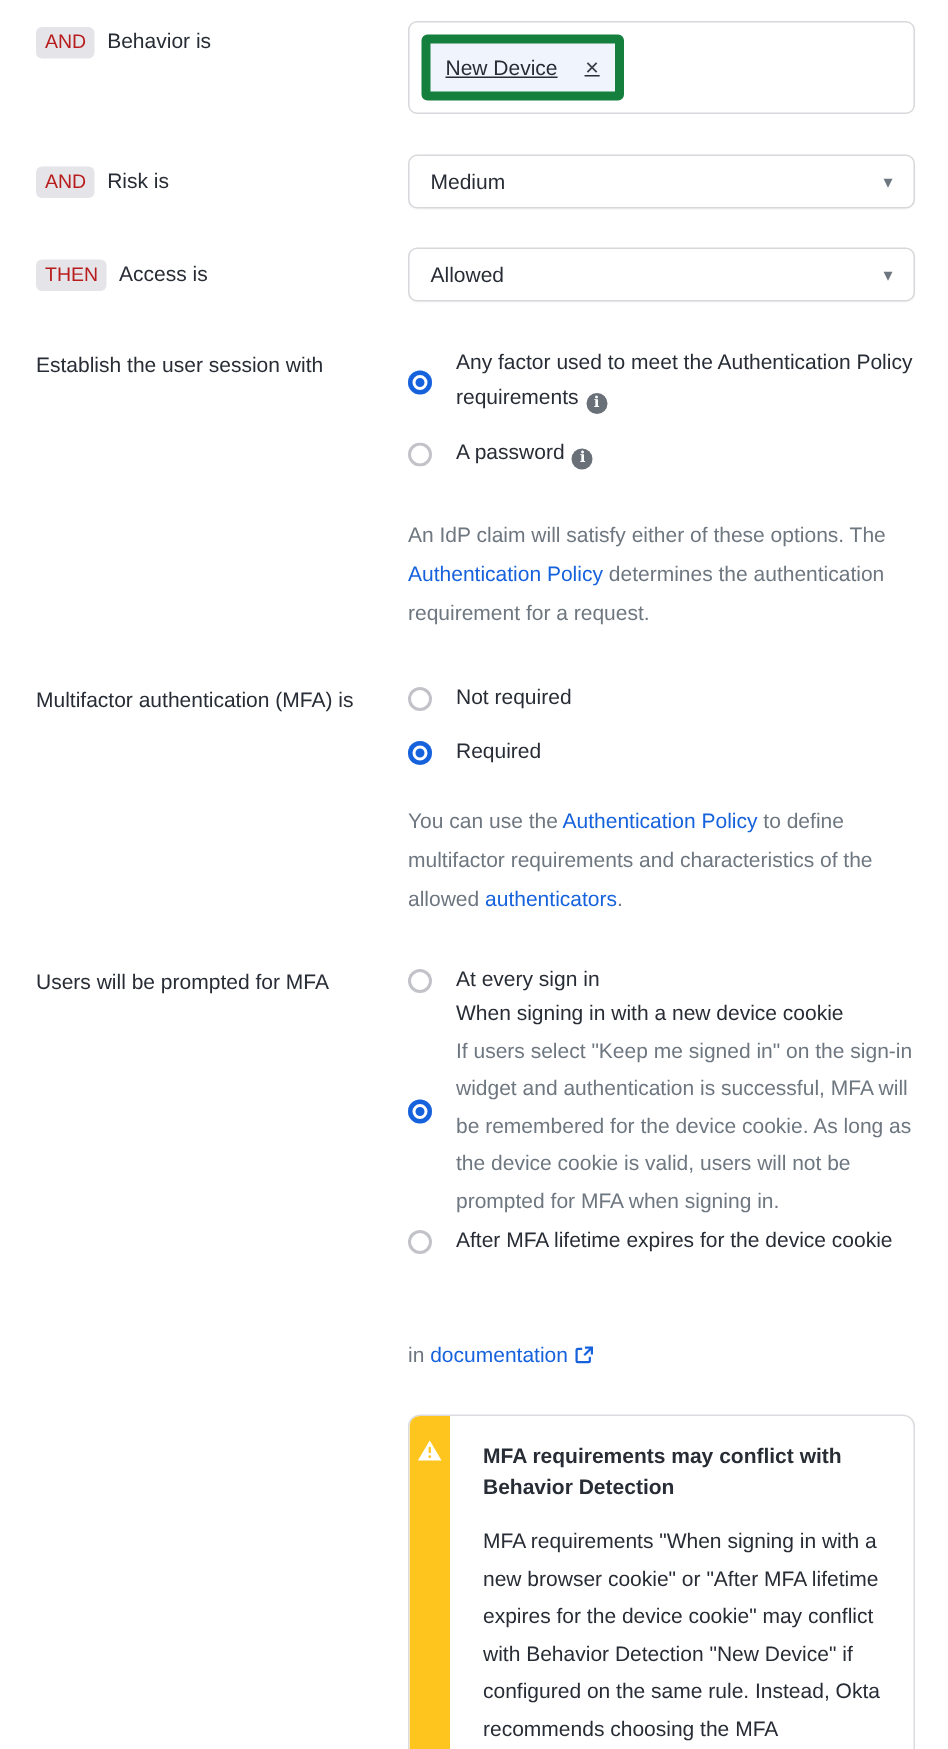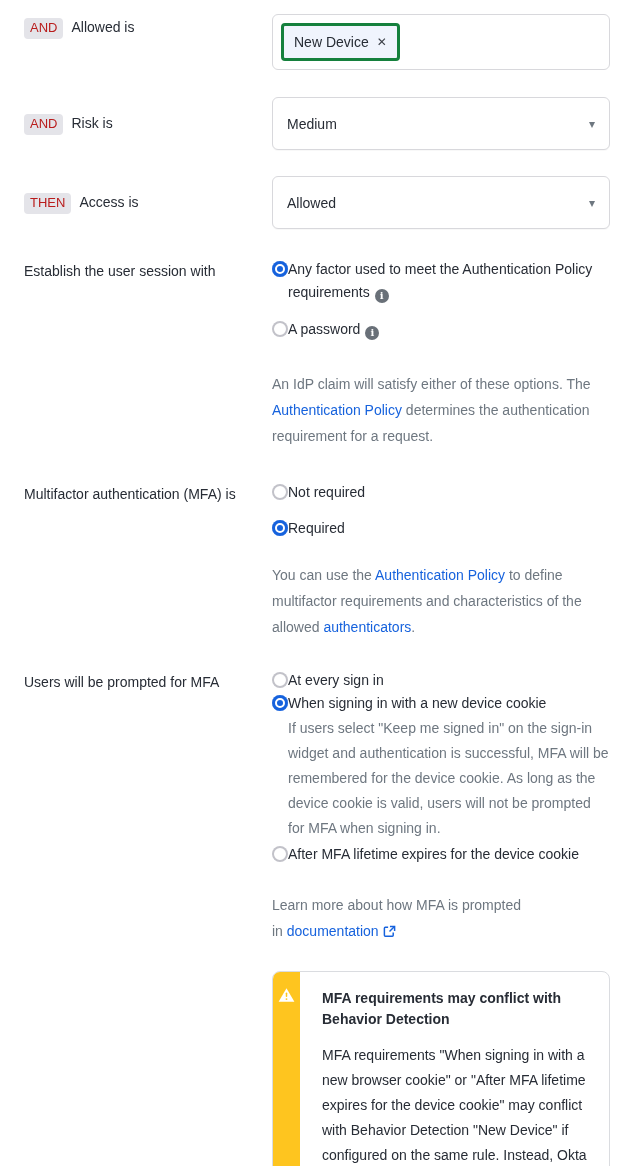--- a/index.html
+++ b/index.html
@@ -22,36 +22,36 @@
     border-radius:4px; padding:2px 6px 3px; font-size:13px;
     margin-right:8px; line-height:16px;
   }
 
   
   .tag-input {
     border:1px solid #d8d8dc; border-radius:6px; background:#fff;
     min-height:52px; padding:8px; display:flex; align-items:flex-start;
   }
   .chip {
-    display:inline-flex; align-items:center; gap:8px;
-    background:#f0f4fd; border:3px solid #15803d; border-radius:4px;
-    padding:7px 10px; line-height:18px; color:#272c35; cursor:default;
+    display:inline-flex; align-items:center; gap:18px;
+    background:#f0f4fd; border:6px solid #15803d; border-radius:4px;
+    padding:7px 10px; line-height:18px; color:#272c35; cursor:default;text-decoration:underline;
   }
   .chip-x { color:#3c4048; font-size:12px; cursor:pointer; line-height:12px; }
 
   
   .select {
-    height:53px; border:1px solid #d8d8dc; border-radius:6px; background:#fff;
+    height:36px; border:1px solid #d8d8dc; border-radius:6px; background:#fff;
     display:flex; align-items:center; justify-content:space-between;
     padding:0 14px; cursor:pointer; box-shadow:0 1px 1px rgba(0,0,0,0.03);
   }
   .caret { color:#6e7780; font-size:12px; line-height:1; }
 
   
-  .radio-row { display:flex; gap:0; margin-bottom:12px; }
+  .radio-row { display:flex; gap:16px; margin-bottom:12px;align-items:center; }
   .radio-row.tight { margin-bottom:0; }
   .radio {
     width:16px; height:16px; border-radius:50%; flex:none; margin-top:3px;
     background:#fff; box-shadow:inset 0 0 0 2px #c2c2c9; cursor:pointer;
   }
   .radio.selected {
     background:#1662dd;
     box-shadow:inset 0 0 0 3px #1662dd, inset 0 0 0 5px #fff;
   }
   .radio-label { line-height:23px; }
@@ -84,21 +84,21 @@
   .callout-title { font-weight:bold; line-height:21px; margin-bottom:13px; }
   .callout-text { line-height:25px; }
 </style>
 </head>
 <body>
 
 <div class="page">
 
   <div class="row">
     <div class="col-label">
-      <span class="badge">AND</span><span>Allowed is</span>
+      <span class="badge">AND</span><span>Behavior is</span>
     </div>
     <div class="col-field">
       <div class="tag-input">
         <span class="chip">
           <span>New Device</span>
           <span class="chip-x">✕</span>
         </span>
       </div>
     </div>
   </div>
@@ -169,21 +169,21 @@
         <span class="radio-label">
           <span>When signing in with a new device cookie</span>
           <span class="radio-desc" style="display:block;">If users select "Keep me signed in" on the sign-in widget and authentication is successful, MFA will be remembered for the device cookie. As long as the device cookie is valid, users will not be prompted for MFA when signing in.</span>
         </span>
       </div>
       <div class="radio-row tight">
         <span class="radio"></span>
         <span class="radio-label">After MFA lifetime expires for the device cookie</span>
       </div>
 
-      <p class="help" style="margin-top:26px;"><span>Learn more about how MFA is prompted</span><br><span>in </span><a class="link">documentation</a><span class="ext-icon"><svg width="13" height="13" viewBox="0 0 14 14">
+      <p class="help" style="margin-top:26px;"><br><span>in </span><a class="link">documentation</a><span class="ext-icon"><svg width="13" height="13" viewBox="0 0 14 14">
               <path d="M5.5 2.5 H2.5 A1 1 0 0 0 1.5 3.5 V11 A1 1 0 0 0 2.5 12 H10 A1 1 0 0 0 11 11 V8" fill="none" stroke="#1662dd" stroke-width="1.6"></path>
               <path d="M7.5 1.5 H12.5 V6.5" fill="none" stroke="#1662dd" stroke-width="1.6"></path>
               <path d="M12.3 1.7 L7 7" fill="none" stroke="#1662dd" stroke-width="1.6"></path>
             </svg></span></p>
 
       <div class="callout">
         <div class="callout-bar">
           <span><svg width="17" height="16" viewBox="0 0 17 15">
                 <path d="M8.5 0.8 L16.4 14.2 H0.6 Z" fill="#ffffff"></path>
                 <rect x="7.75" y="5" width="1.5" height="4.4" rx="0.7" fill="#fec51f"></rect>

